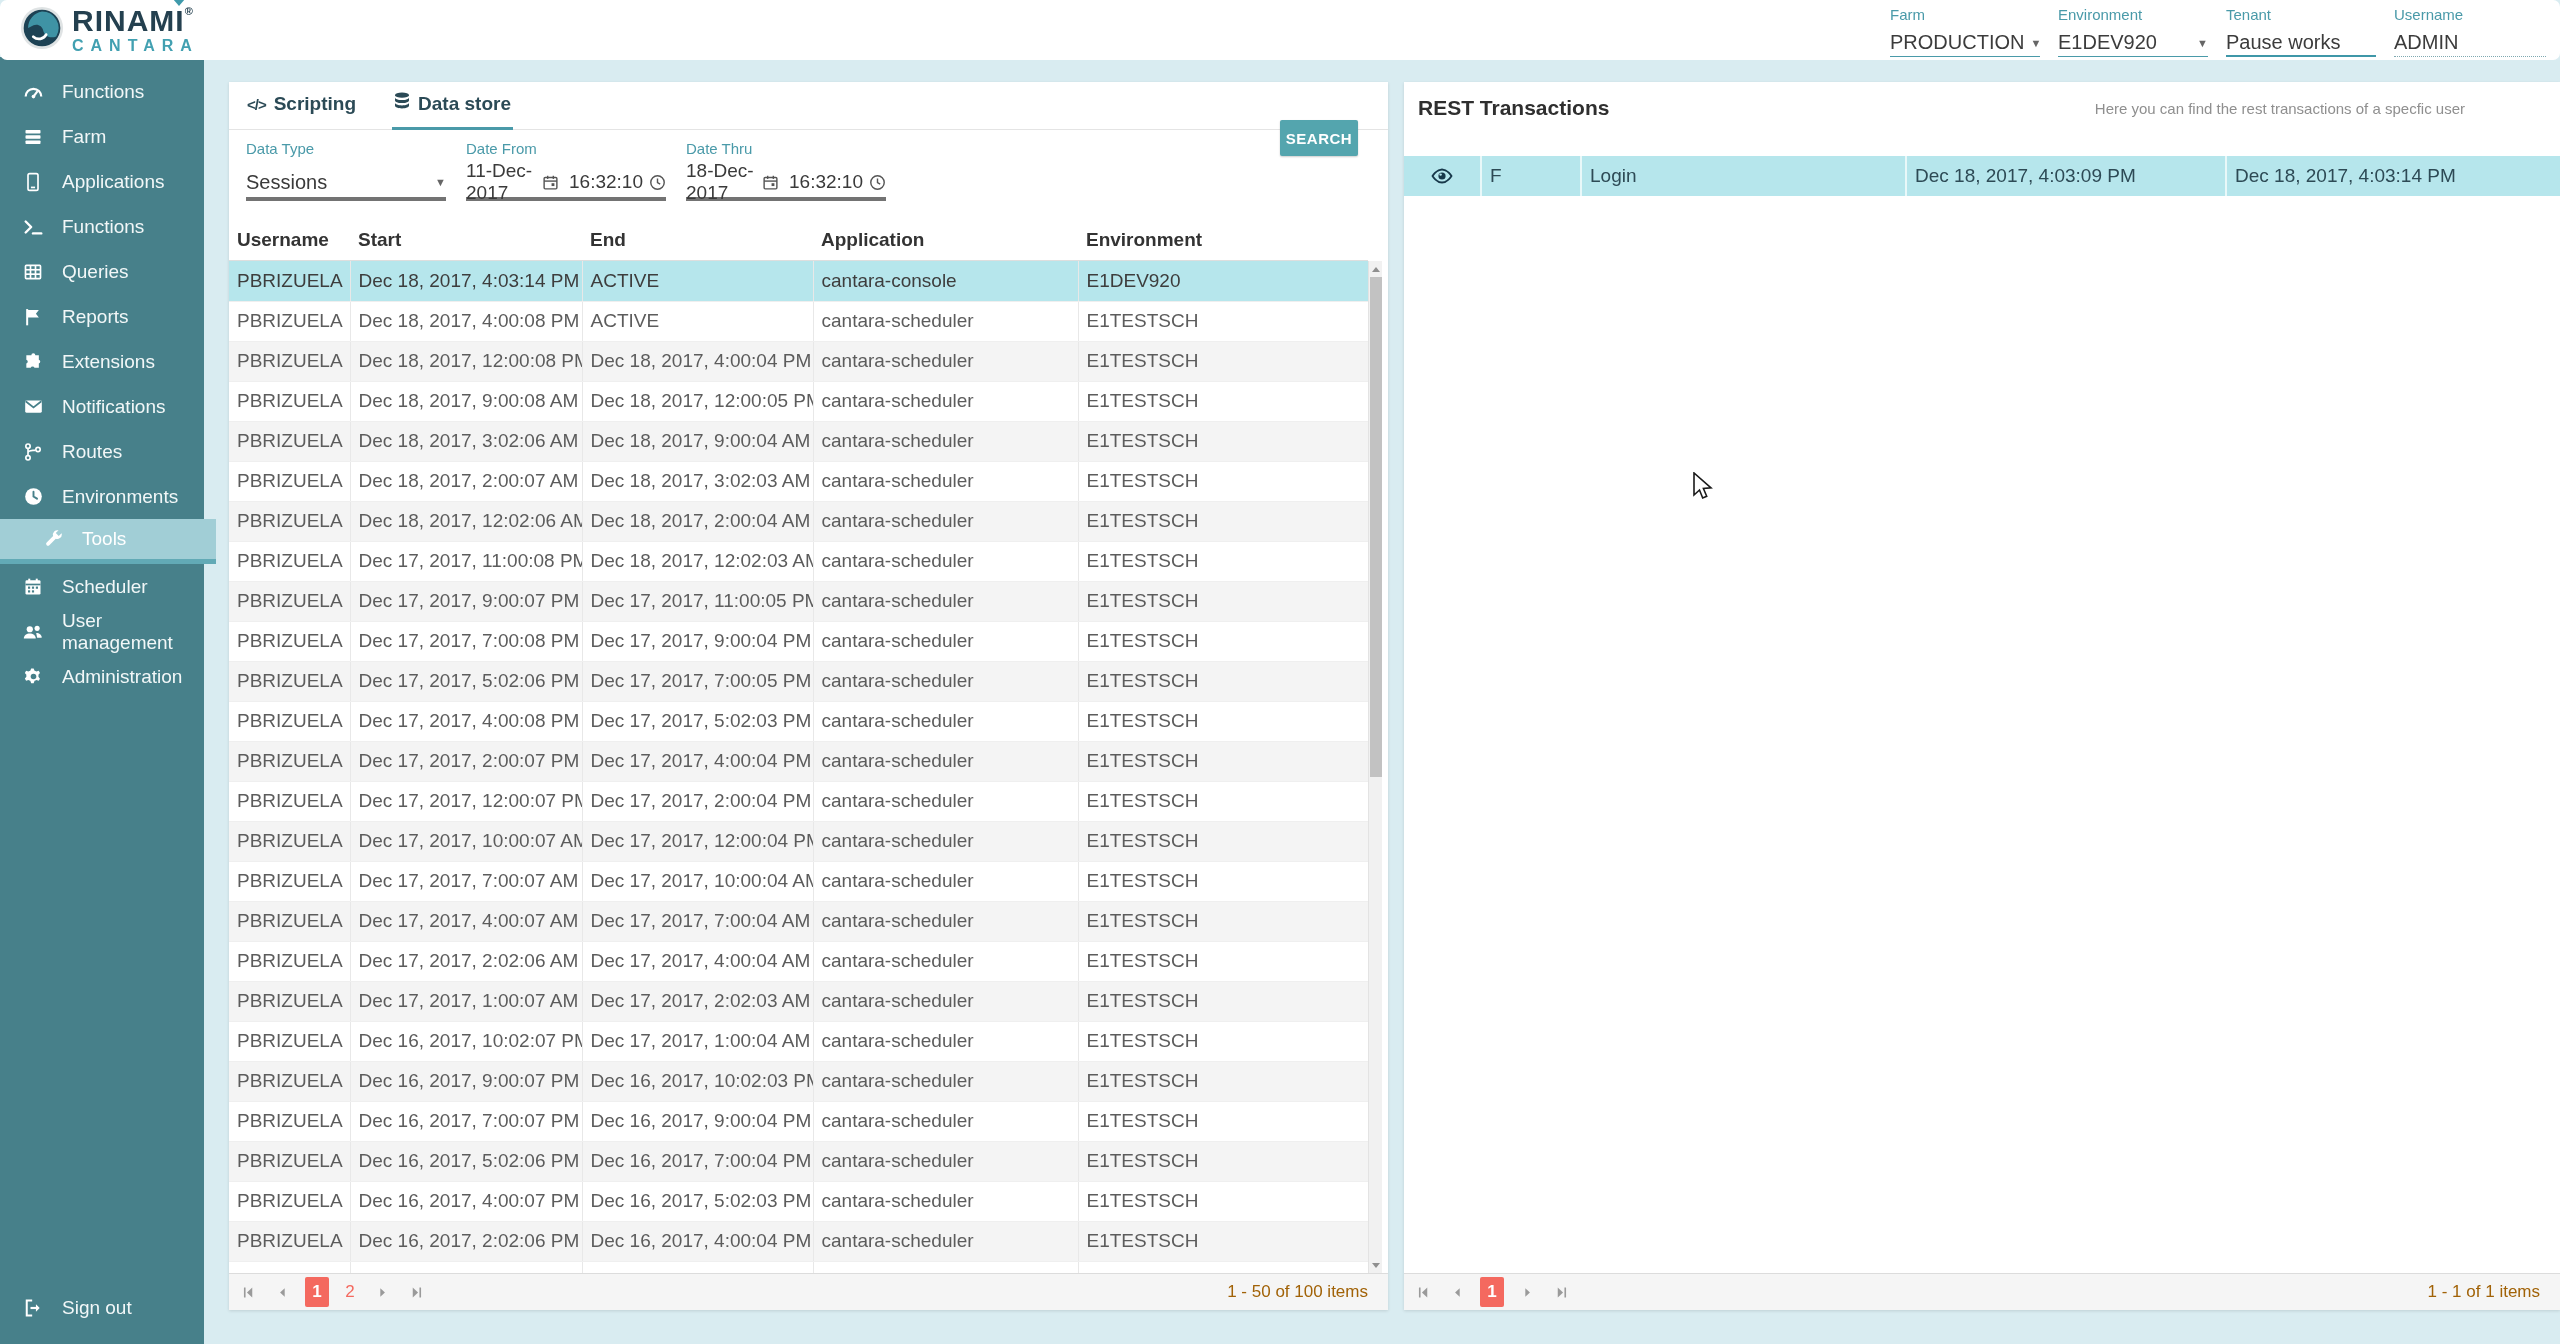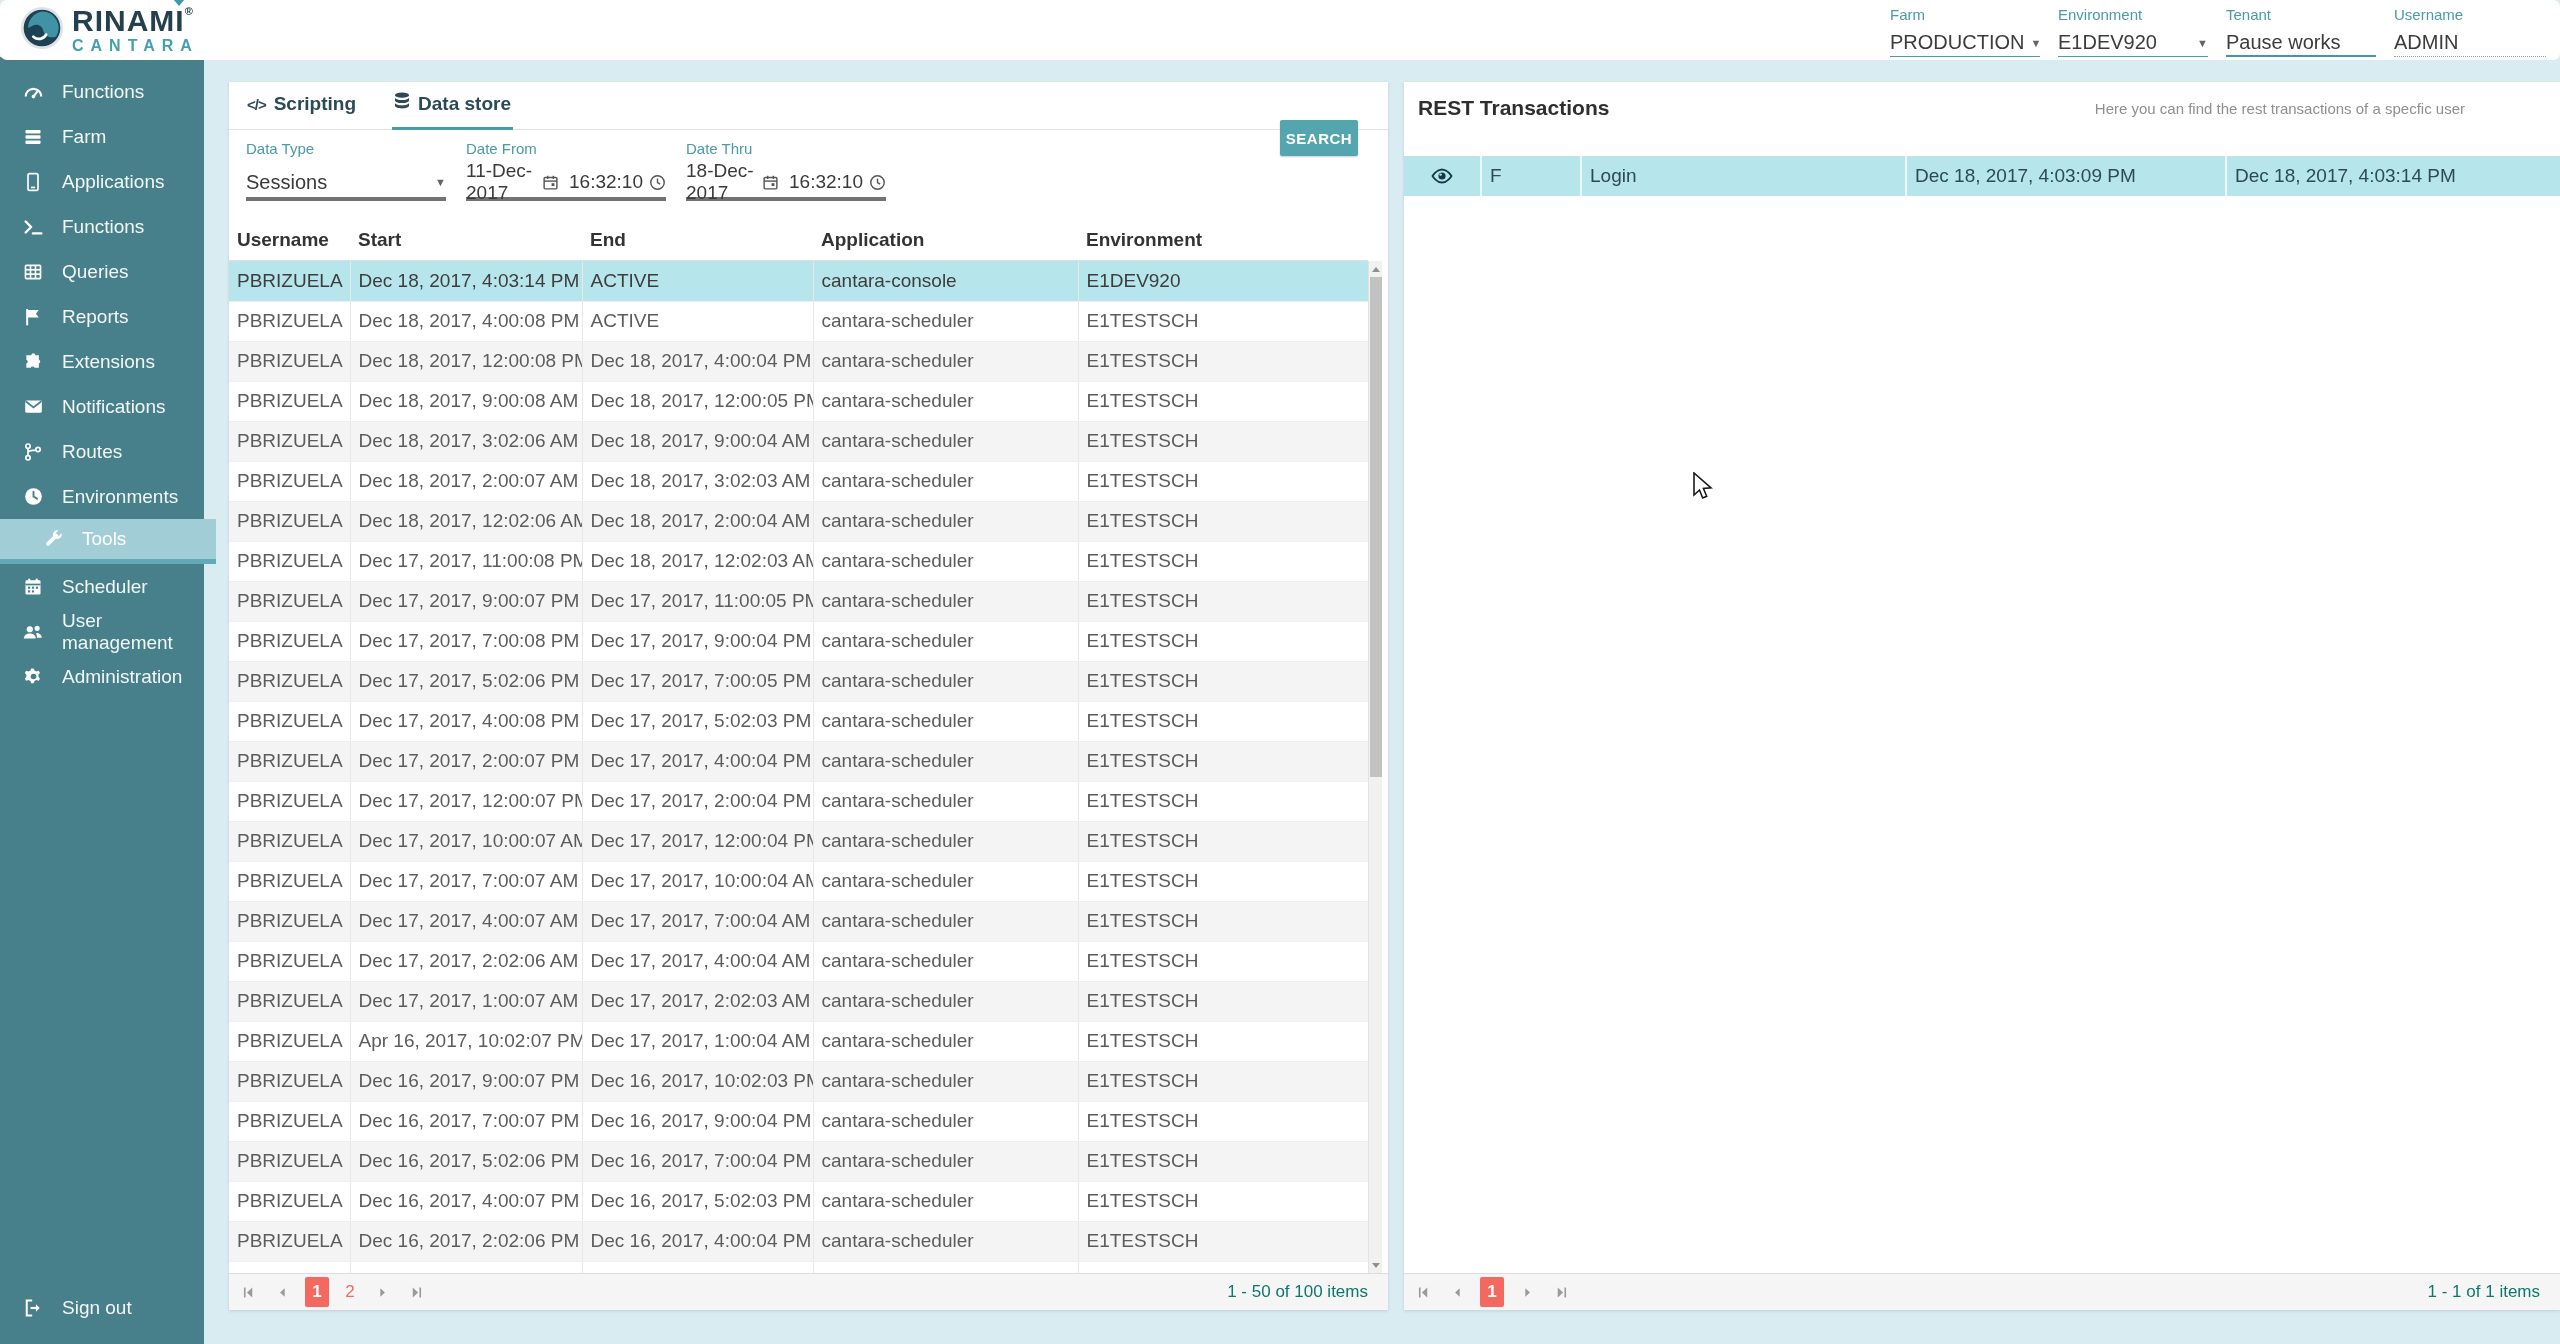--- a/index.html
+++ b/index.html
@@ -74,21 +74,21 @@
   .vs-up { top:0; } .vs-down { bottom:0; }
   .tri-up   { width:0; height:0; border-left:4px solid transparent; border-right:4px solid transparent; border-bottom:5px solid #8f8f8f; }
   .tri-down { width:0; height:0; border-left:4px solid transparent; border-right:4px solid transparent; border-top:5px solid #8f8f8f; }
   .vs-thumb { position:absolute; top:16px; left:1px; width:12px; height:500px; background:#c2c2c2; cursor:grab; }
 
   
   .pager { position:absolute; bottom:0; left:0; right:0; height:37px; background:#f5f5f5; border-top:1px solid #dcdcdc; display:flex; align-items:center; padding:0 20px 0 8px; gap:12px; }
   .pg-btn { width:22px; height:22px; display:flex; align-items:center; justify-content:center; cursor:pointer; }
   .pg-cur { width:24px; height:30px; background:#f4695f; color:#fff; font-size:17px; font-weight:bold; display:flex; align-items:center; justify-content:center; border-radius:2px; cursor:pointer; }
   .pg-num { color:#f4695f; font-size:17px; width:18px; text-align:center; cursor:pointer; }
-  .pg-info { margin-left:auto; font-size:17px; color:#0f766e; }
+  .pg-info { margin-left:auto; font-size:17px; color:#a16207; }
 
   
   .rest-title { position:absolute; top:14px; left:14px; font-size:21px; font-weight:bold; color:#2f2f2f; }
   .rest-sub { position:absolute; top:18px; right:95px; font-size:15px; color:#8f8f8f; }
   .rest-head { position:absolute; top:44px; left:0; right:0; height:30px; display:flex; }
   .rest-head .rc { font-size:18px; font-weight:bold; color:#333; padding-left:8px; }
   .rest-row { position:absolute; top:74px; left:0; right:0; height:40px; display:flex; background:#b6e6ec; cursor:pointer; }
   .rest-row .rc { font-size:19px; color:#2d4a55; display:flex; align-items:center; padding-left:8px; border-right:2px solid rgba(255,255,255,.7); }
   .rest-row .rc:last-child { border-right:none; }
   .rc.c-eye { width:78px; justify-content:center; padding-left:0; flex:none; }
@@ -538,21 +538,21 @@
           </tr>
           <tr>
             <td>PBRIZUELA</td>
             <td>Dec 17, 2017, 1:00:07 AM</td>
             <td>Dec 17, 2017, 2:02:03 AM</td>
             <td>cantara-scheduler</td>
             <td>E1TESTSCH</td>
           </tr>
           <tr>
             <td>PBRIZUELA</td>
-            <td>Apr 16, 2017, 10:02:07 PM</td>
+            <td>Dec 16, 2017, 10:02:07 PM</td>
             <td>Dec 17, 2017, 1:00:04 AM</td>
             <td>cantara-scheduler</td>
             <td>E1TESTSCH</td>
           </tr>
           <tr>
             <td>PBRIZUELA</td>
             <td>Dec 16, 2017, 9:00:07 PM</td>
             <td>Dec 16, 2017, 10:02:03 PM</td>
             <td>cantara-scheduler</td>
             <td>E1TESTSCH</td>

